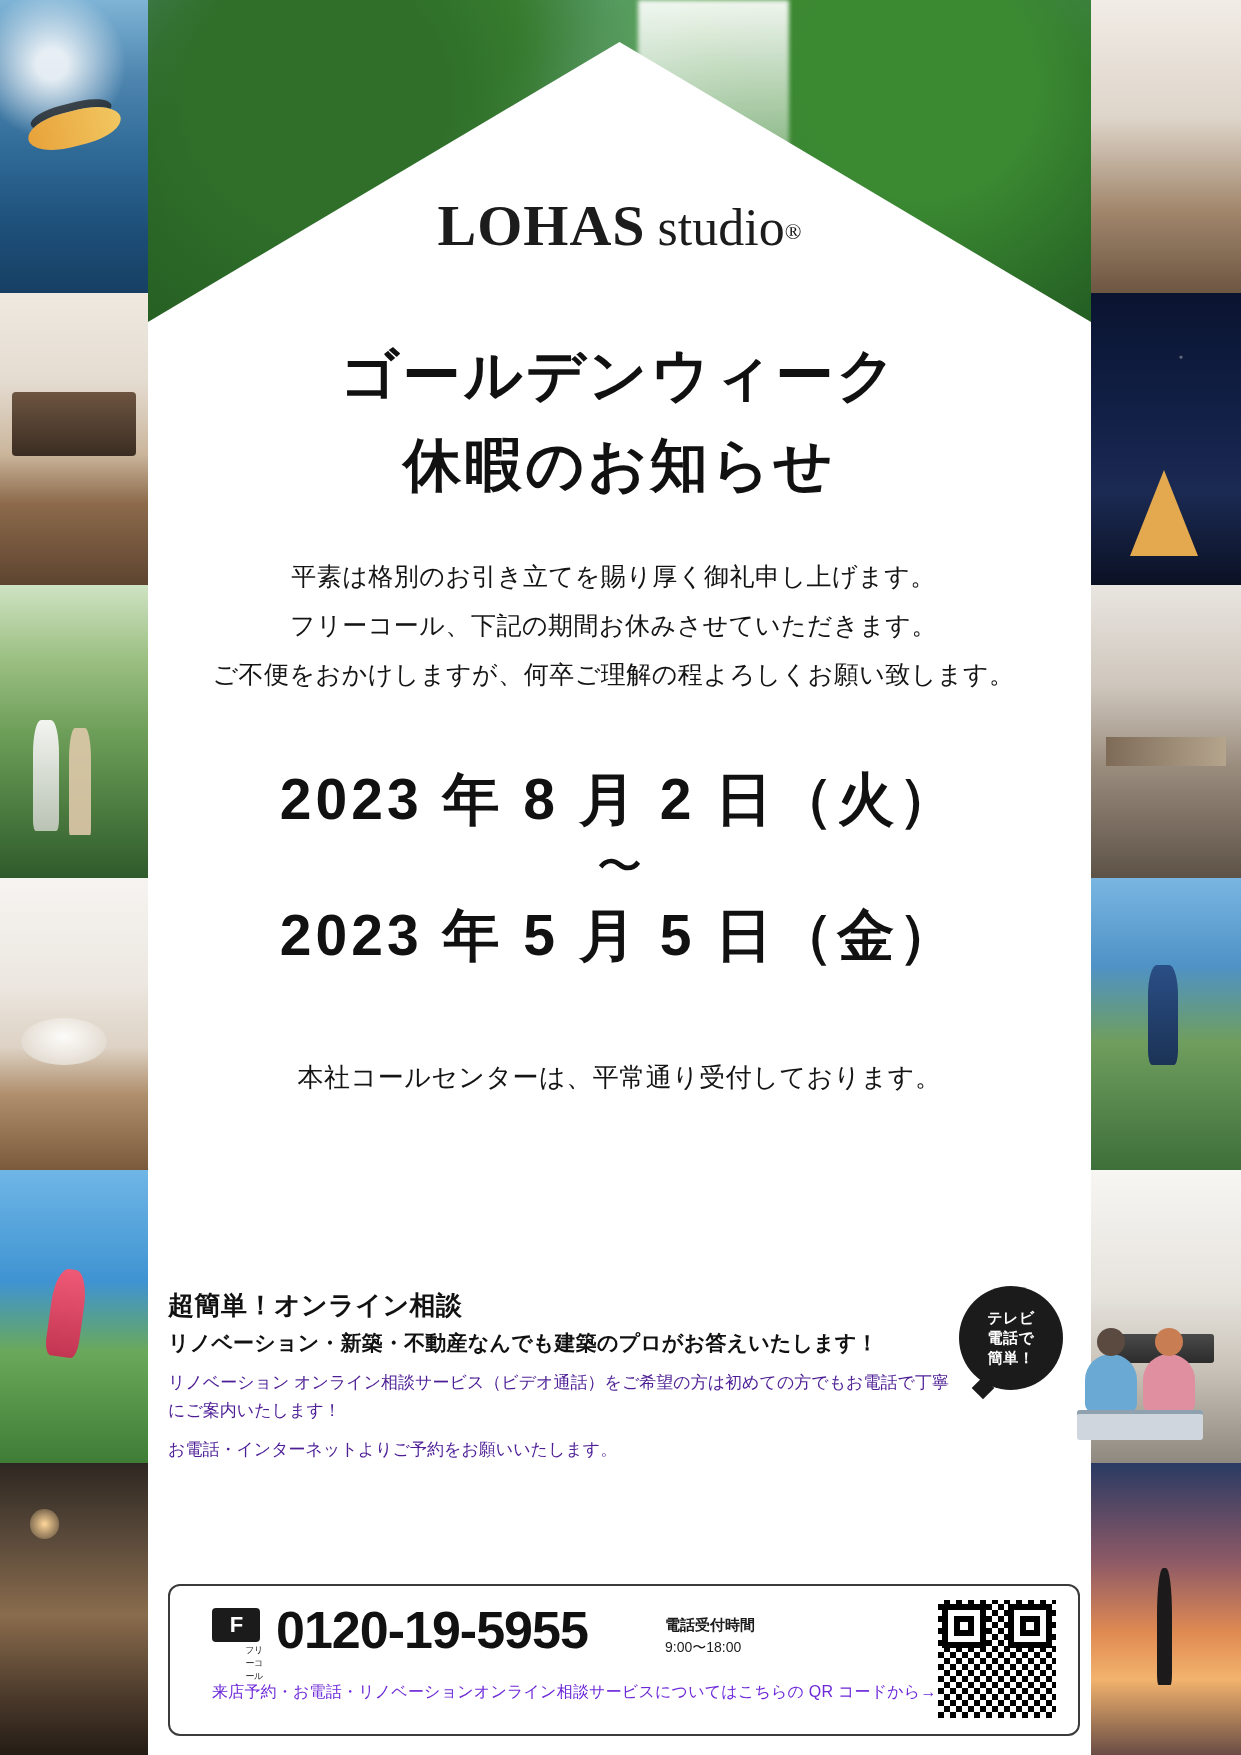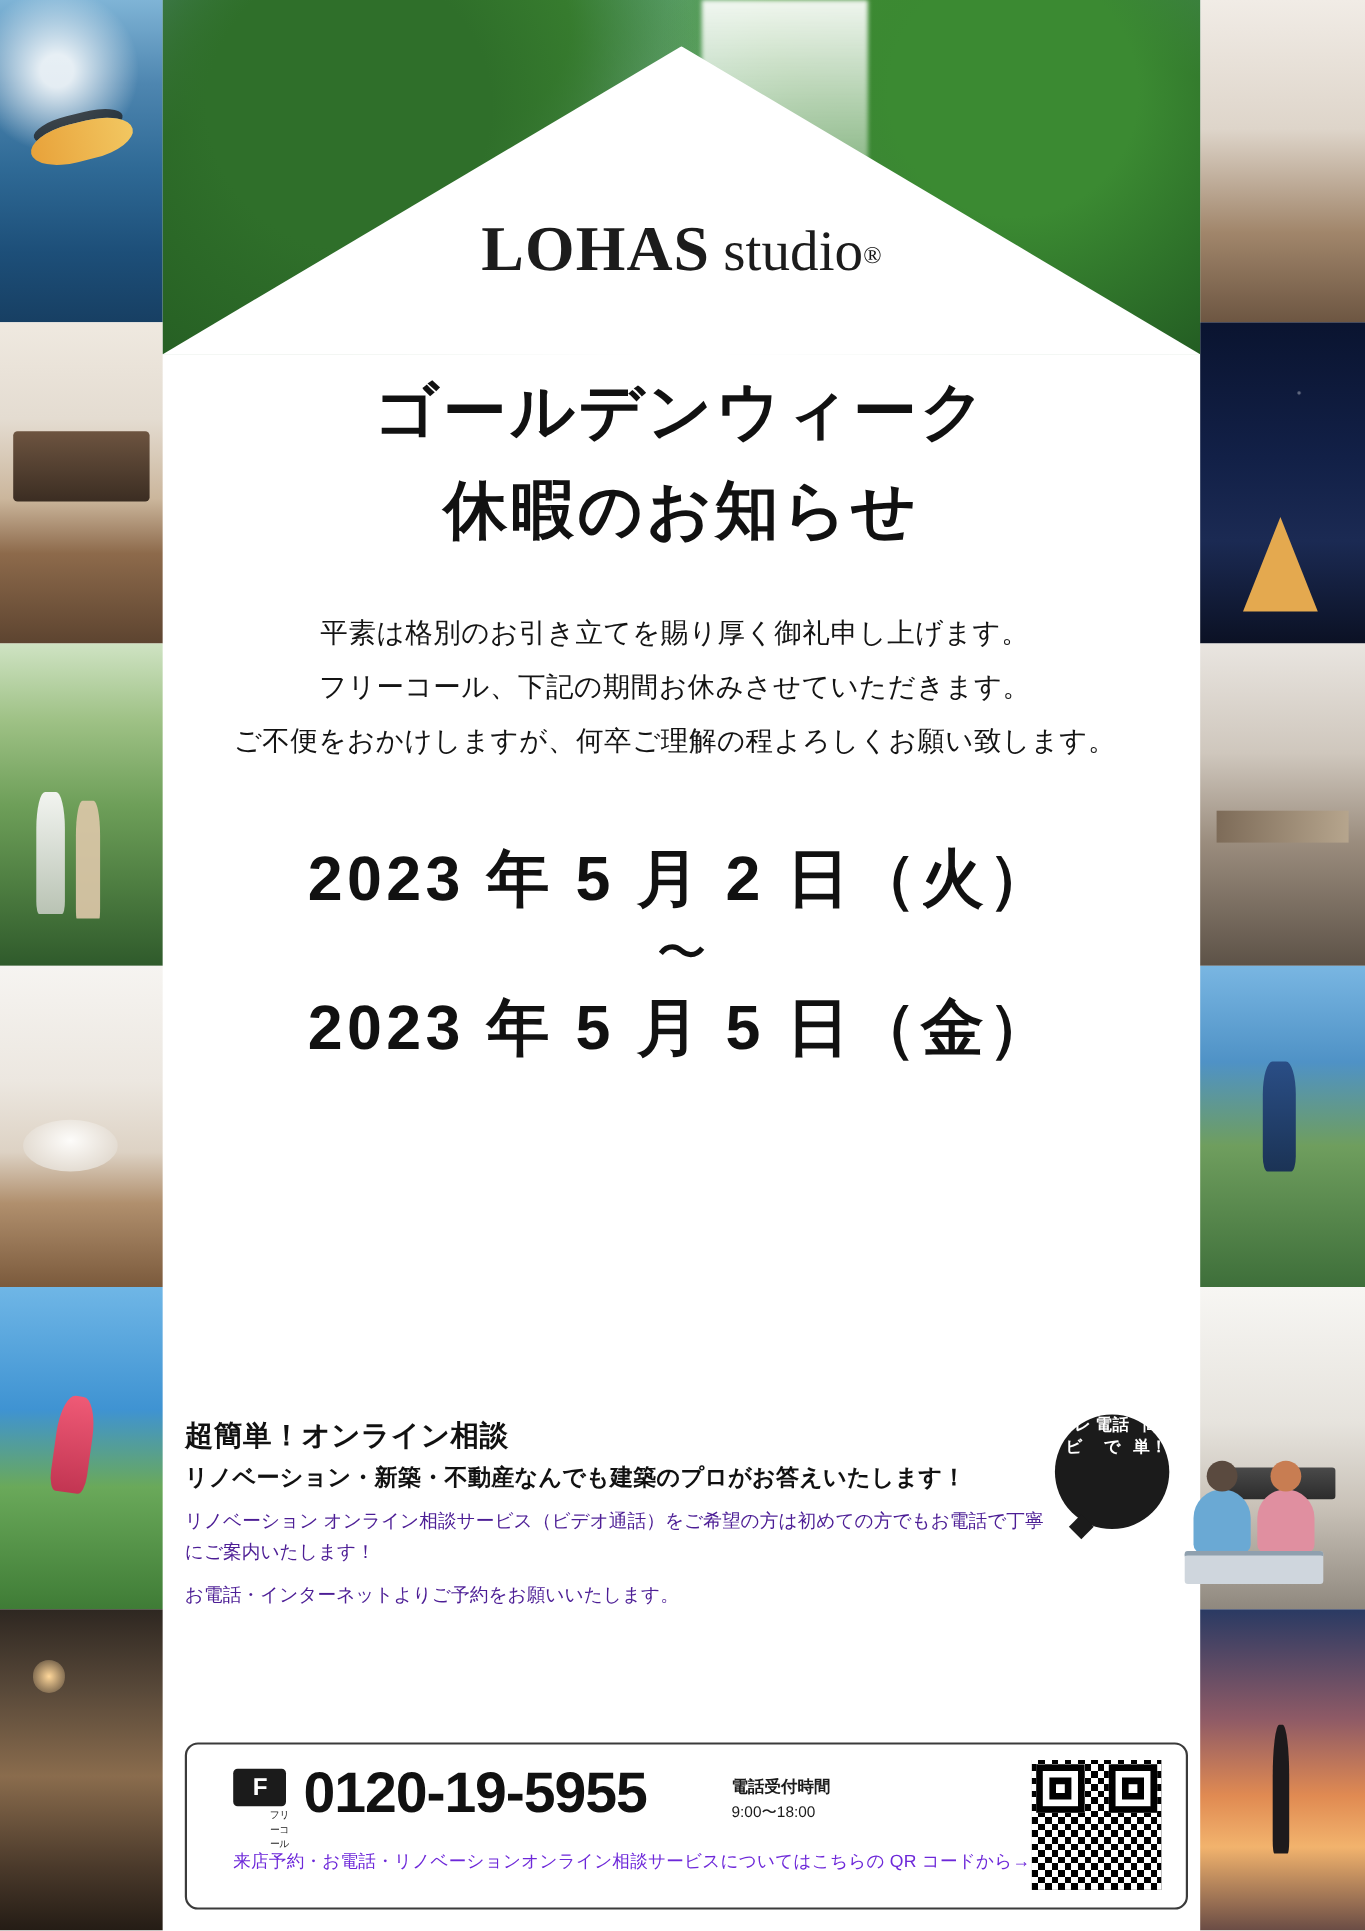--- a/index.html
+++ b/index.html
@@ -291,21 +291,22 @@
   .promo-p.small-gap { margin-top: 12px; }
 
   .bubble {
     position: absolute;
     right: 178px; top: 1286px;
     width: 104px; height: 104px;
     border-radius: 50%;
     background: #1b1b1b;
     color: #fff;
     display: flex;
-    flex-direction: row;
+    flex-direction: column;
+    align-items: center;
     justify-content: center;
     font-size: 15px;
     font-weight: bold;
     line-height: 1.35;
     letter-spacing: 0.5px;
     text-align: center;
   }
   .bubble::after {
     content: "";
     position: absolute;
@@ -459,25 +460,26 @@
     <div>休暇のお知らせ</div>
   </div>
 
   <div class="lead">
     <div>平素は格別のお引き立てを賜り厚く御礼申し上げます。</div>
     <div>フリーコール、下記の期間お休みさせていただきます。</div>
     <div>ご不便をおかけしますが、何卒ご理解の程よろしくお願い致します。</div>
   </div>
 
   <div class="dates">
-    <div class="date-line">2023 年 5 月 2 日（火）</div>
+    <div class="date-line">2023 年 8 月 2 日（火）</div>
     <div class="tilde">〜</div>
     <div class="date-line">2023 年 5 月 5 日（金）</div>
   </div>
 
+  <div class="note">本社コールセンターは、平常通り受付しております。</div>
 </div>
 
 <div class="promo">
   <div class="promo-h1">超簡単！オンライン相談</div>
   <div class="promo-h2">リノベーション・新築・不動産なんでも建築のプロがお答えいたします！</div>
   <div class="promo-p">リノベーション オンライン相談サービス（ビデオ通話）をご希望の方は初めての方でもお電話で丁寧にご案内いたします！</div>
   <div class="promo-p small-gap">お電話・インターネットよりご予約をお願いいたします。</div>
 </div>
 
 <div class="bubble">

